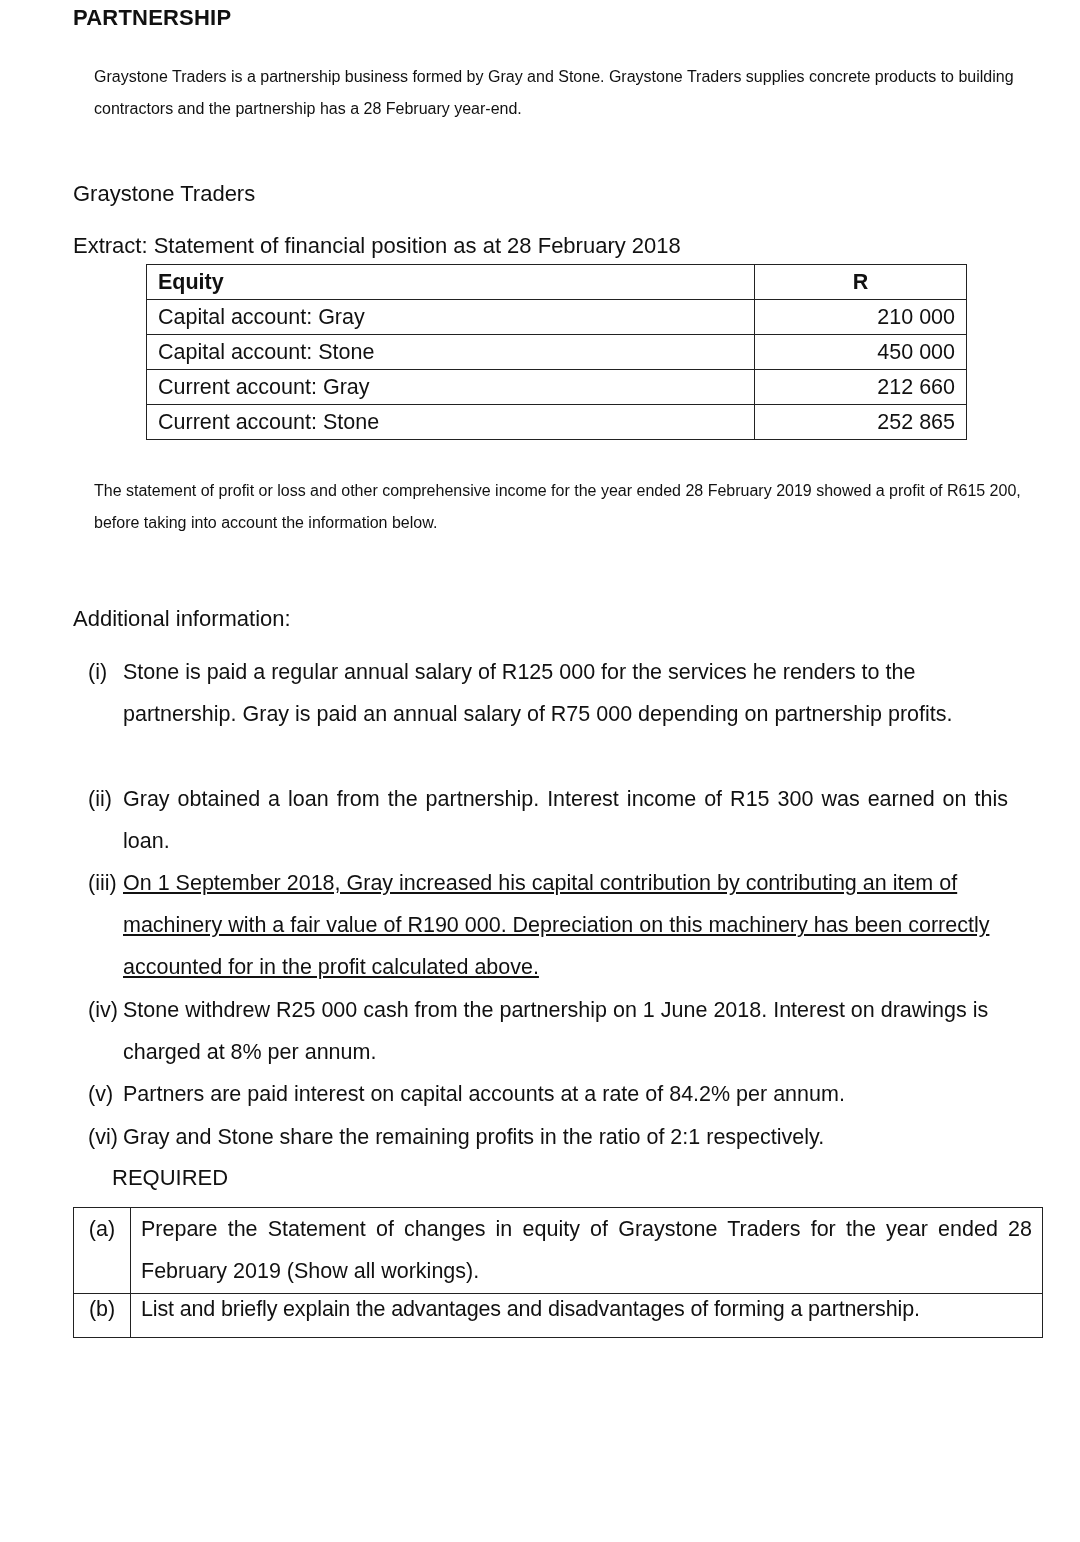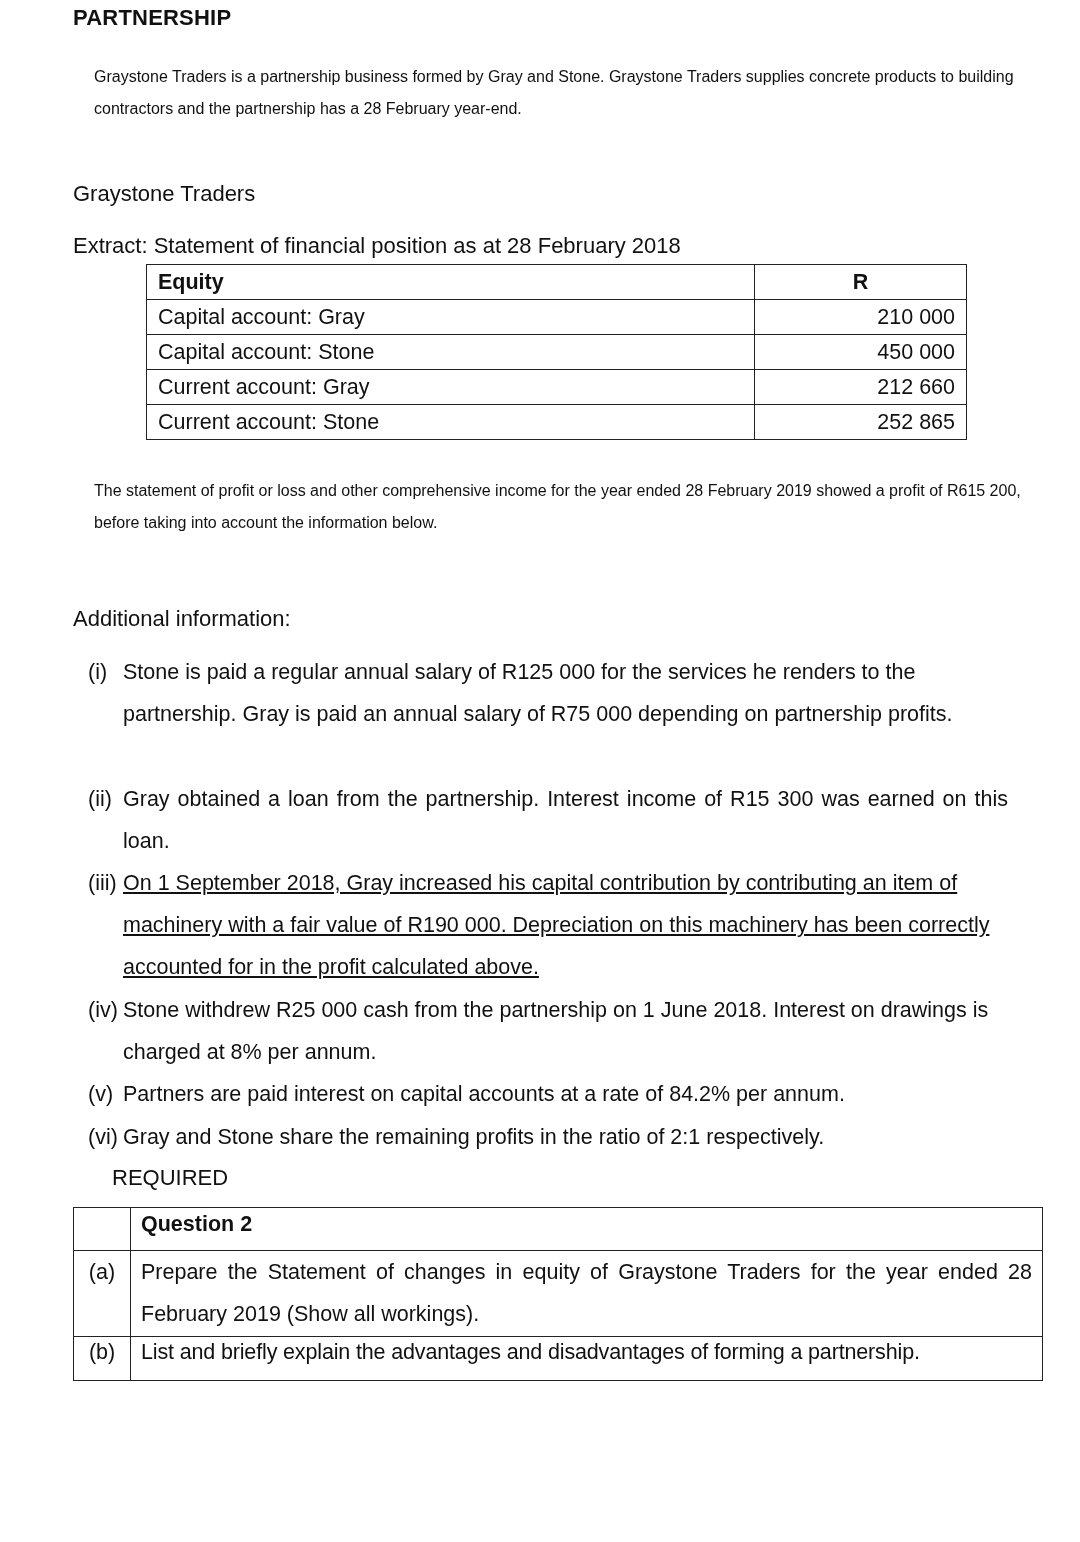--- a/index.html
+++ b/index.html
@@ -108,24 +108,20 @@
 </div>
 <div class="item" style="top:1116px;">
   <span class="lbl">(vi)</span>
   <div class="txt">Gray and Stone share the remaining profits in the ratio of 2:1 respectively.</div>
 </div>
 
 <div class="abs heading h-required">REQUIRED</div>
 
 <table class="req">
   <tbody>
-      <tr class="qhdr">
-    <td class="lab"></td>
-    <td>Question 2</td>
-  </tr>
   <tr class="qa">
     <td class="lab">(a)</td>
     <td class="body">Prepare the Statement of changes in equity of Graystone Traders for the year ended 28 February 2019 (Show all workings).</td>
   </tr>
   <tr class="qb">
     <td class="lab">(b)</td>
     <td>List and briefly explain the advantages and disadvantages of forming a partnership.</td>
   </tr>
 </tbody>
   </table>

